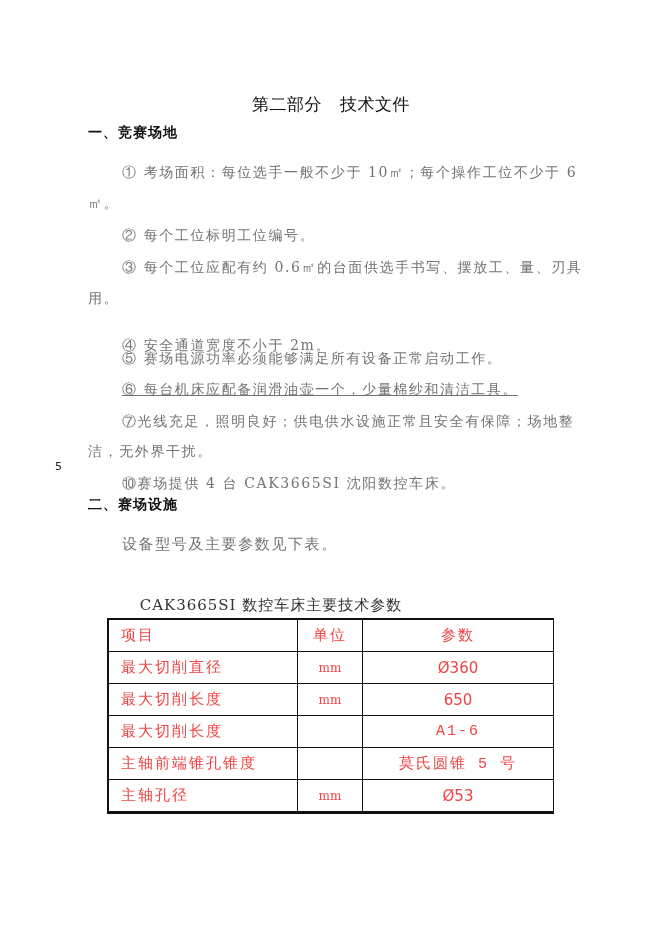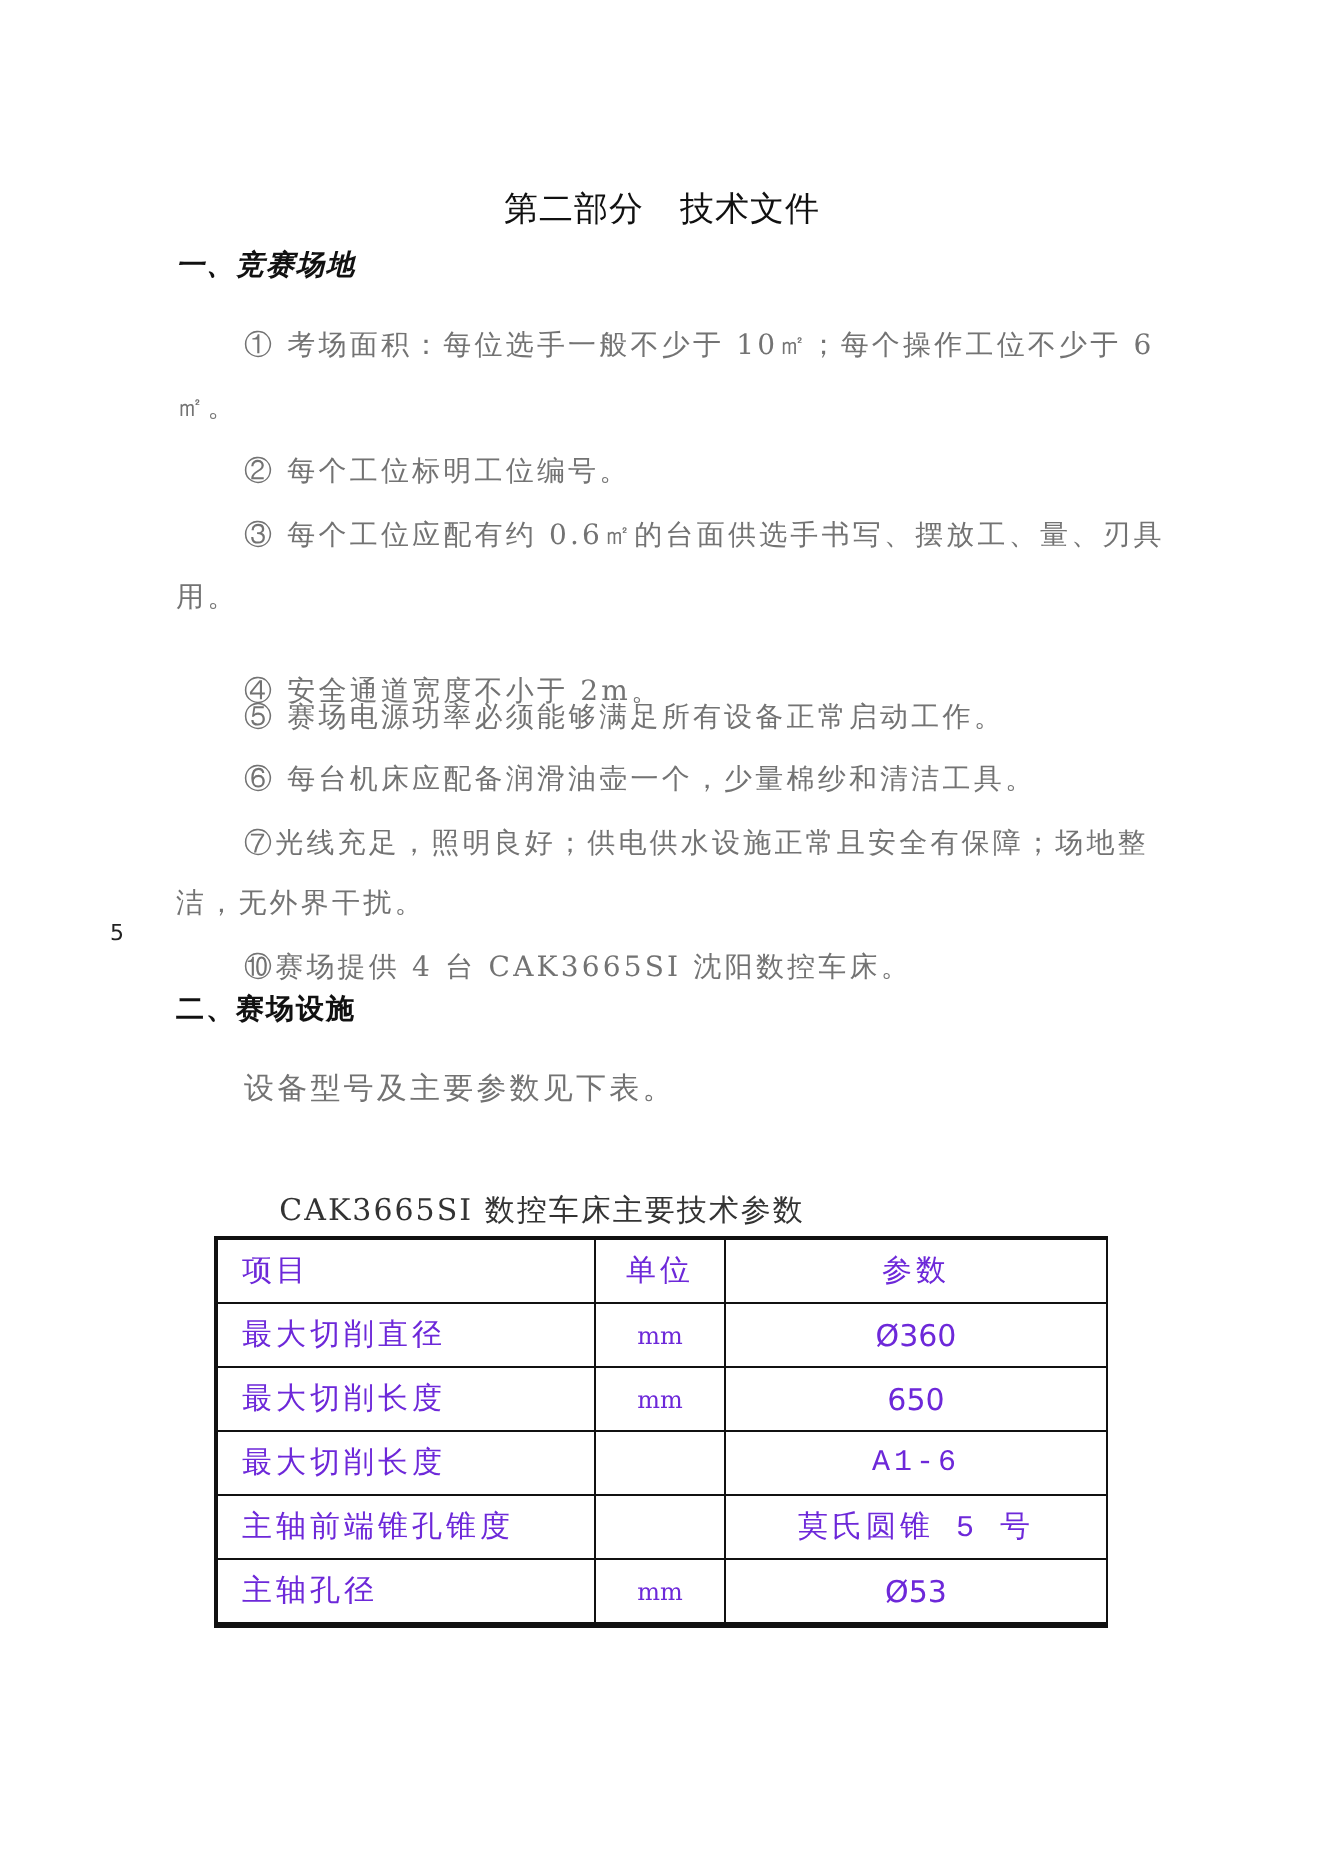--- a/index.html
+++ b/index.html
@@ -31,49 +31,49 @@
   .table-caption {
     position: absolute; left: 0; width: 542px; top: 596px; text-align: center;
     font-size: 15px; color: #333; letter-spacing: 1px;
   }
   table.params {
     position: absolute; left: 107px; top: 618px; width: 447px;
     border-collapse: collapse; border: 2px solid #111;
     border-right-width: 1px; border-bottom-width: 3px;
   }
   table.params td {
-    border: 1px solid #111; height: 31px; padding: 0; font-size: 15px; color: #6d28d9; margin-left: 29px;
+    border: 1px solid #111; height: 31px; padding: 0; font-size: 15px; color: #ef4444; margin-left: 29px;
   }
   td.c1 { width: 176px; padding-left: 12px !important; letter-spacing: 2px; text-align: left; }
   td.c2 { width: 64px; text-align: center; font-size: 12px !important; }
   td.c3 { text-align: center; font-family: "DejaVu Sans", sans-serif; font-size: 15px; }
   td.c3.cjk { font-family: Liberation Mono, monospace; letter-spacing: 2px; }
   tr.head td.c2 { font-size: 15px !important; letter-spacing: 2px; }
 </style>
 </head>
 <body>
 
 <div>
   <div class="title">
     <span>第二部分</span><span class="gap"></span><span>技术文件</span>
   </div>
 
-  <div class="h1" style="top:124px;font-style:italic;">一、竞赛场地</div>
+  <div class="h1" style="top:124px;">一、竞赛场地</div>
 
   <div class="p indent" style="top:164px;">① 考场面积：每位选手一般不少于 10㎡；每个操作工位不少于 6</div>
   <div class="p cont" style="top:195px;">㎡。</div>
 
   <div class="p indent" style="top:227px;">② 每个工位标明工位编号。</div>
 
   <div class="p indent" style="top:259px;">③ 每个工位应配有约 0.6㎡的台面供选手书写、摆放工、量、刃具</div>
   <div class="p cont" style="top:290px;">用。</div>
 
   <div class="p indent" style="top:319px;margin-top:18px;">④ 安全通道宽度不小于 2m。</div>
   <div class="p indent" style="top:350px;">⑤ 赛场电源功率必须能够满足所有设备正常启动工作。</div>
-  <div class="p indent" style="top:381px;">⑥ 每台机床应配备润滑油壶一个，少量棉纱和清洁工具。</div>
+  <div class="p indent" style="top:381px;text-decoration:underline;">⑥ 每台机床应配备润滑油壶一个，少量棉纱和清洁工具。</div>
 
   <div class="p indent" style="top:413px;">⑦光线充足，照明良好；供电供水设施正常且安全有保障；场地整</div>
   <div class="p cont" style="top:443px;">洁，无外界干扰。</div>
 
   <div class="pagenum">5</div>
 
   <div class="p indent" style="top:475px;">⑩赛场提供 4 台 CAK3665SI 沈阳数控车床。</div>
 
   <div class="h1" style="top:496px;">二、赛场设施</div>
 

